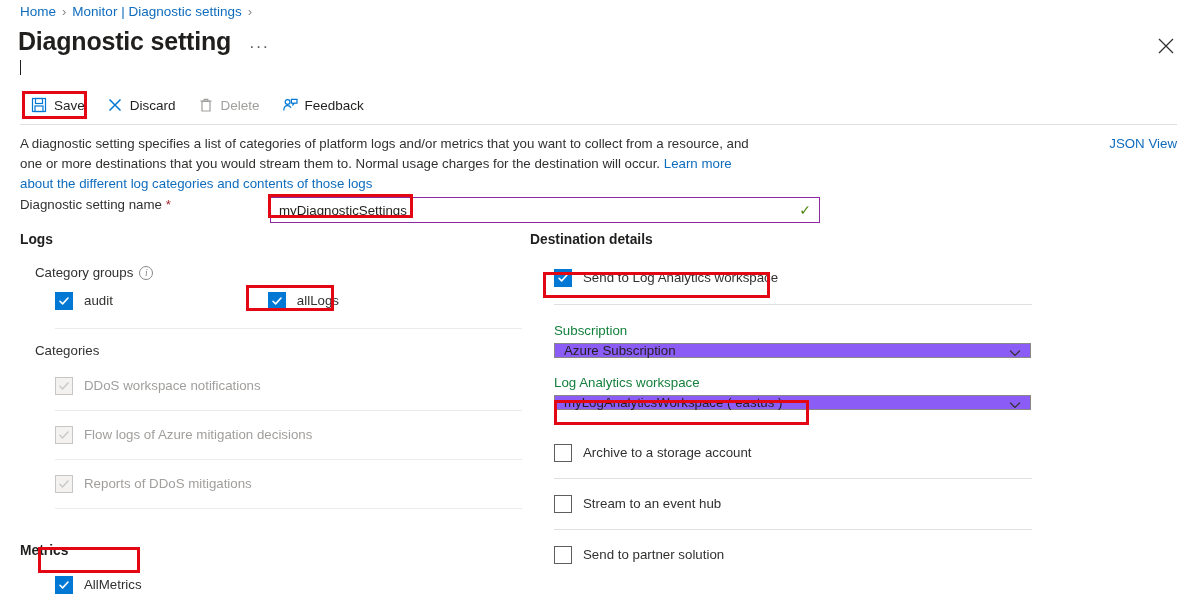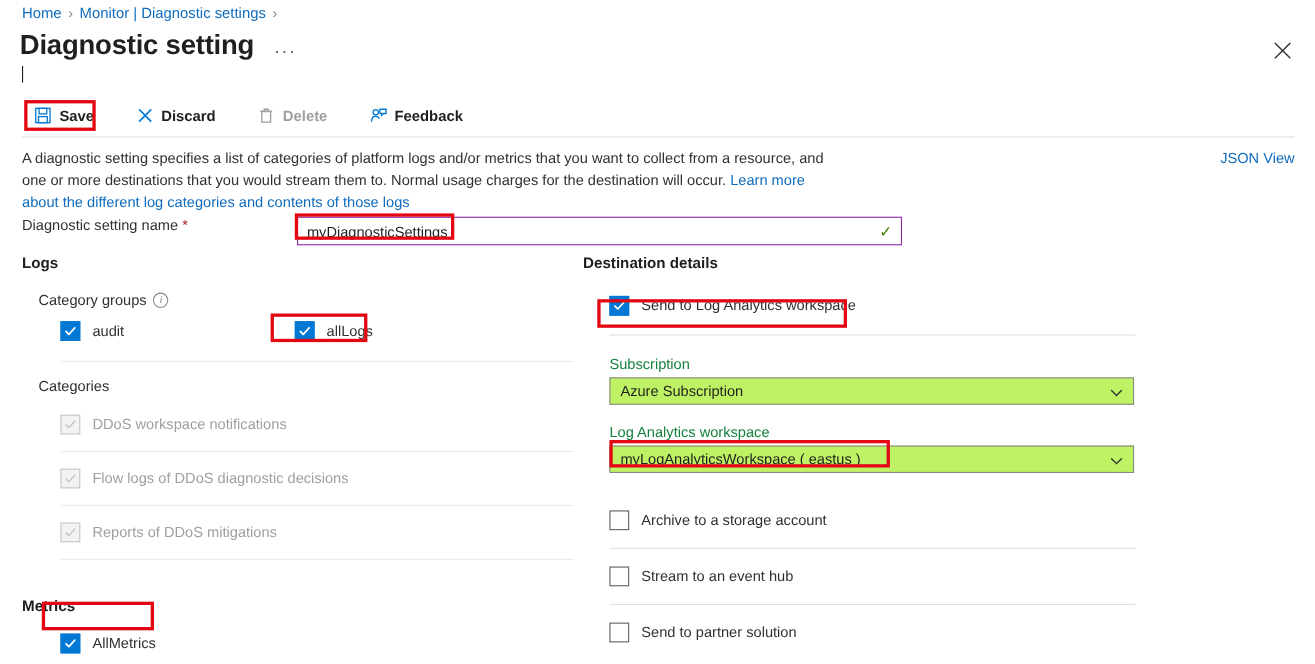--- a/index.html
+++ b/index.html
@@ -42,21 +42,21 @@
 
   .close-x {
     position: absolute; right: 18px; top: 35px;
     width: 22px; height: 22px; cursor: pointer;
     color: #323130;
   }
 
   
   .cmdbar {
     position: absolute; left: 20px; top: 90px;
-    display: flex; align-items: center; gap: 16px; height: 30px; font-weight: bold;
+    display: flex; align-items: center; gap: 0px; height: 30px;
   }
   .cmd {
     display: flex; align-items: center; gap: 7px;
     height: 30px; padding: 0 11px;
     font-size: 13.5px; color: #201f1e; cursor: pointer;
     white-space: nowrap;
   }
   .cmd.disabled { color: #a19f9d; cursor: default; }
   .cmd .gl { display: inline-flex; width: 16px; height: 16px; align-items: center; justify-content: center; }
 
@@ -152,22 +152,22 @@
   .cat-hr { height: 1px; background: #edebe9; margin-left: 35px; width: 467px; }
 
   
   .dest-item { margin-left: 24px; padding: 14px 0; }
   .dest-hr { height: 1px; background: #e1dfdd; margin-left: 24px; width: 478px; }
 
   .field-label {
     font-size: 13.3px; color: #15803d; margin: 0 0 5px 24px;
   }
   .select-wrap {
-    position: relative; margin-left: 24px; width: 477px; height: 25px;
-    border: 1px solid #8a8886; background: #bef264;
+    position: relative; margin-left: 24px; width: 477px; height: 15px;
+    border: 1px solid #8a8886; background: #8b5cf6;
     display: flex; align-items: center; cursor: pointer;
   }
   .select-val {
     font-size: 13.3px; color: #201f1e; padding-left: 9px;
   }
   .chev {
     position: absolute; right: 9px; top: 50%; transform: translateY(-50%);
     width: 12px; height: 12px; color: #323130;
   }
 </style>
@@ -298,21 +298,21 @@
     </div>
     <div class="cat-hr"></div>
 
     <div class="cat-item">
       <div class="cbrow">
         <span class="cb dis">
           <svg viewBox="0 0 12 12" width="12" height="12">
               <path d="M2 6.3 L4.6 8.9 L10 3" fill="none" stroke="#c8c6c4" stroke-width="1.4" stroke-linecap="round" stroke-linejoin="round"></path>
             </svg>
         </span>
-        <span class="cb-label dis">Flow logs of DDoS diagnostic decisions</span>
+        <span class="cb-label dis">Flow logs of Azure mitigation decisions</span>
       </div>
     </div>
     <div class="cat-hr"></div>
 
     <div class="cat-item">
       <div class="cbrow">
         <span class="cb dis">
           <svg viewBox="0 0 12 12" width="12" height="12">
               <path d="M2 6.3 L4.6 8.9 L10 3" fill="none" stroke="#c8c6c4" stroke-width="1.4" stroke-linecap="round" stroke-linejoin="round"></path>
             </svg>

